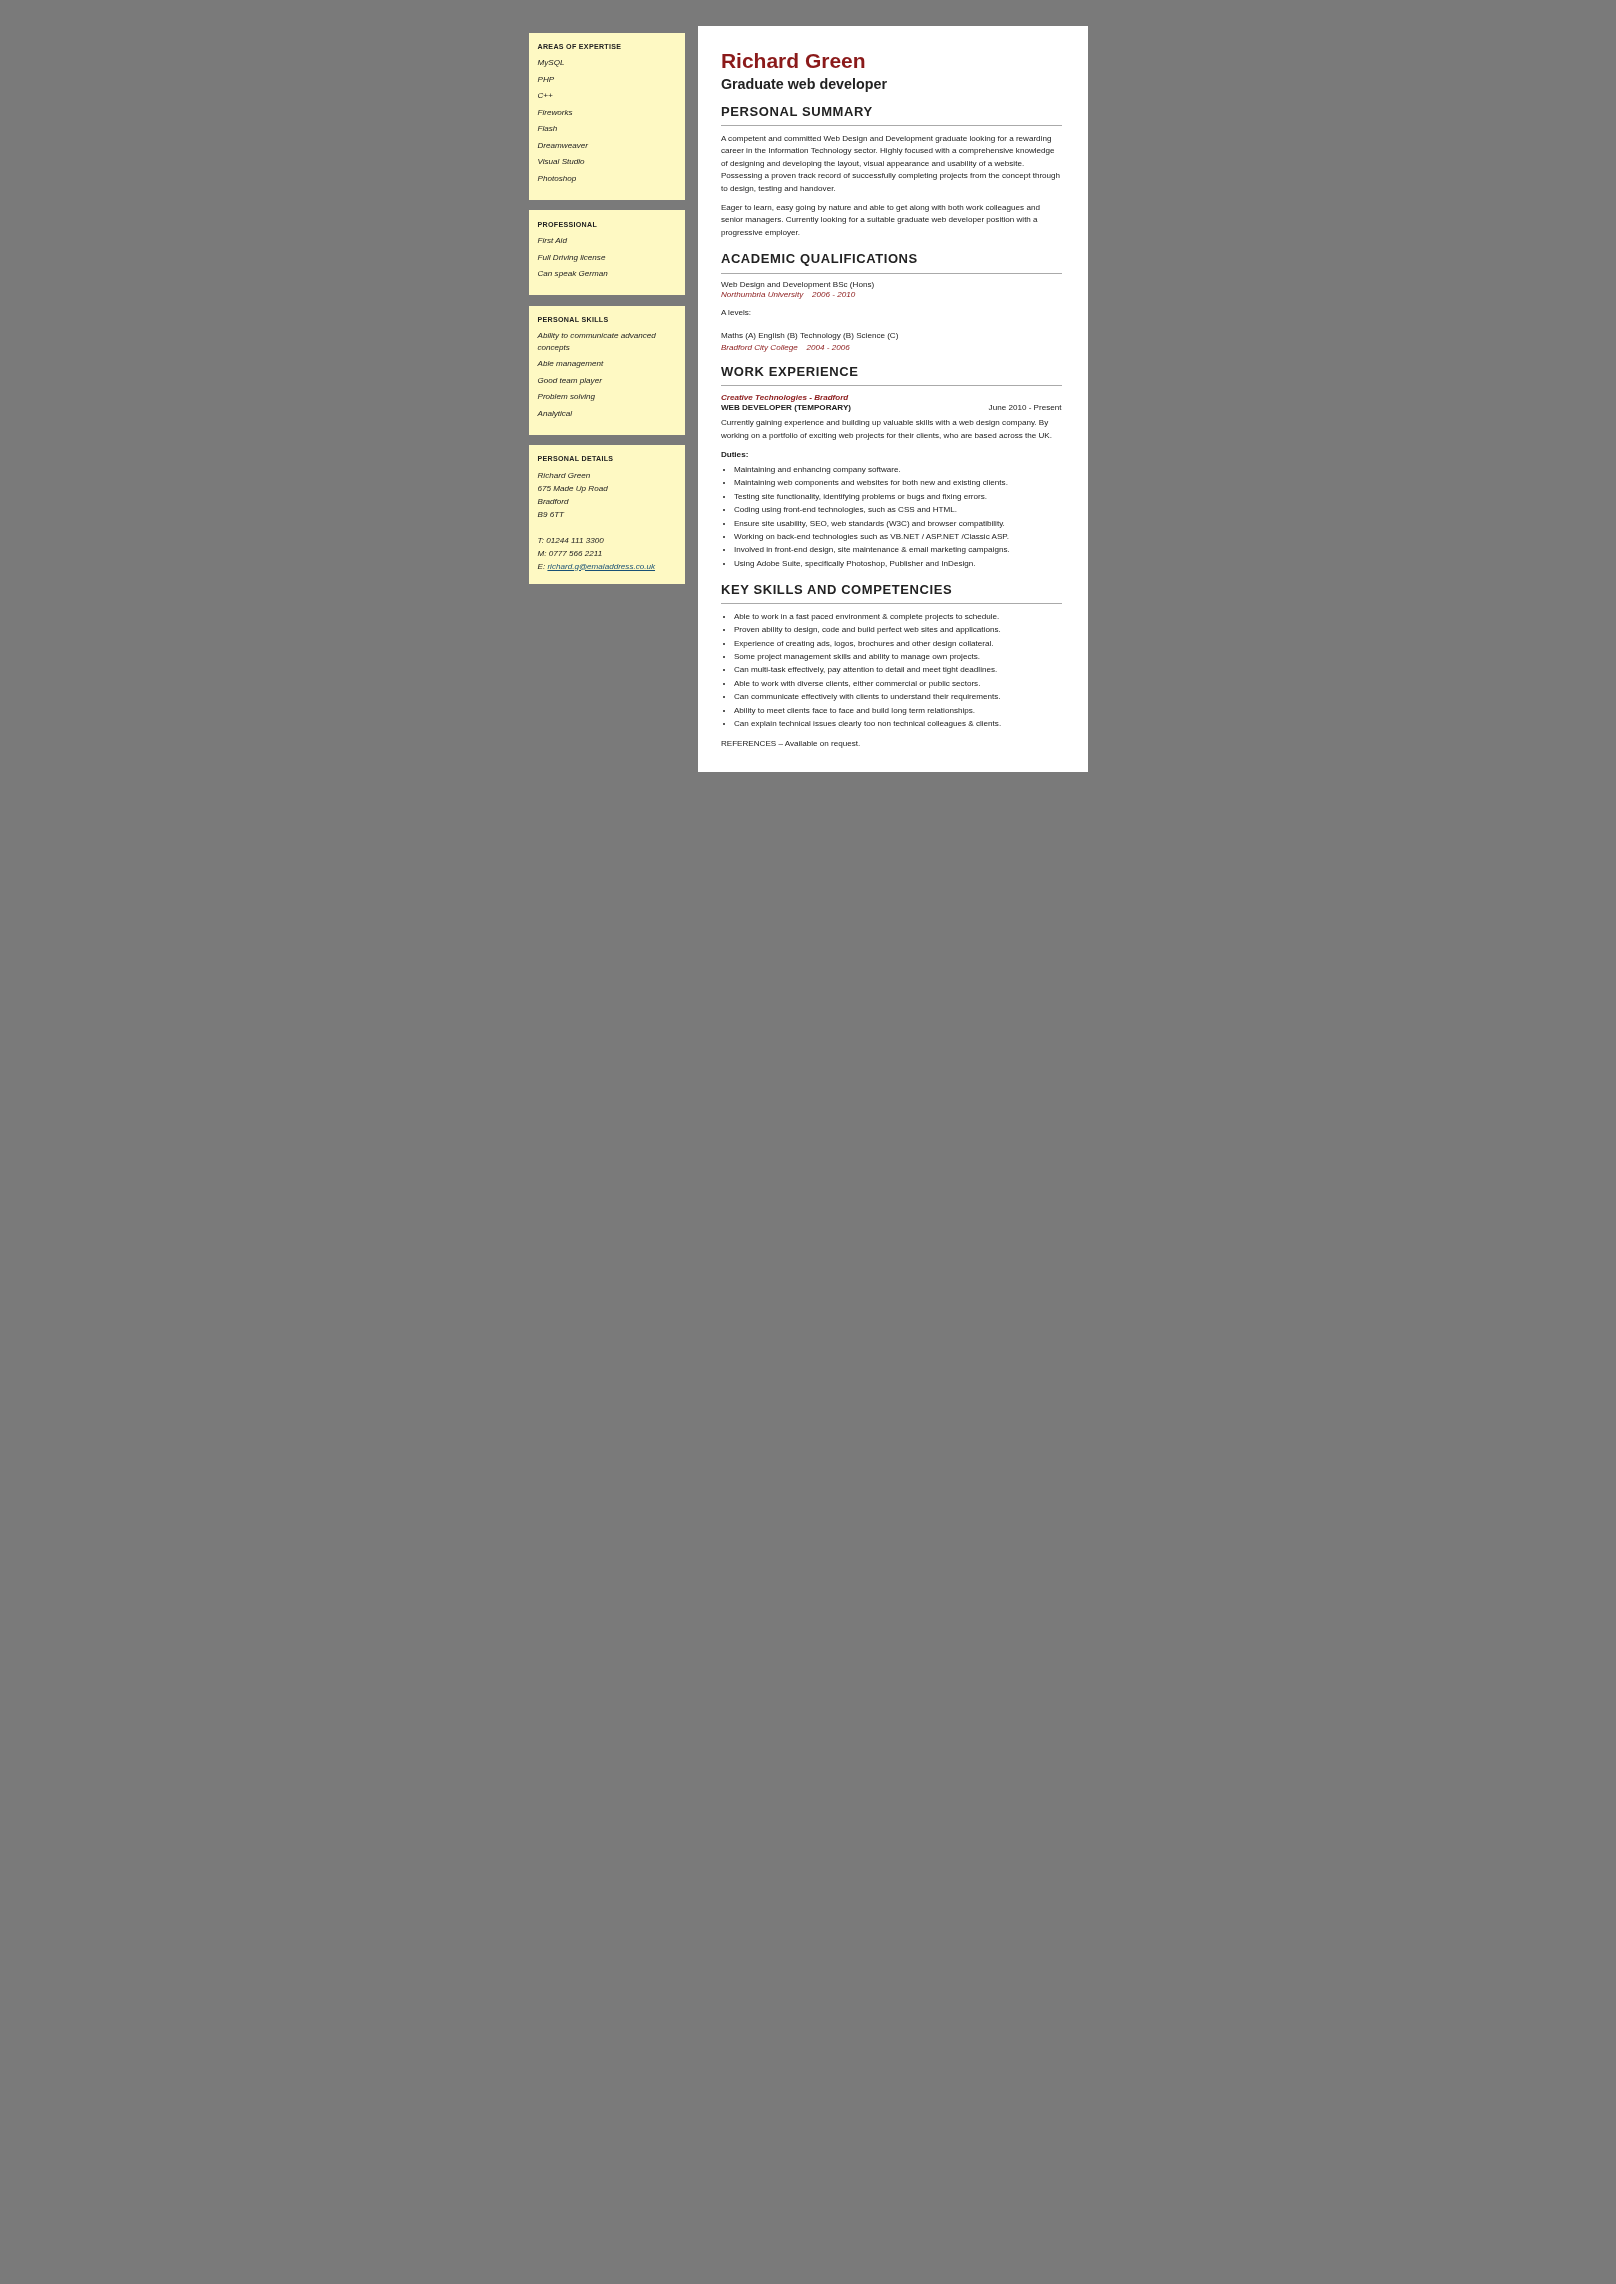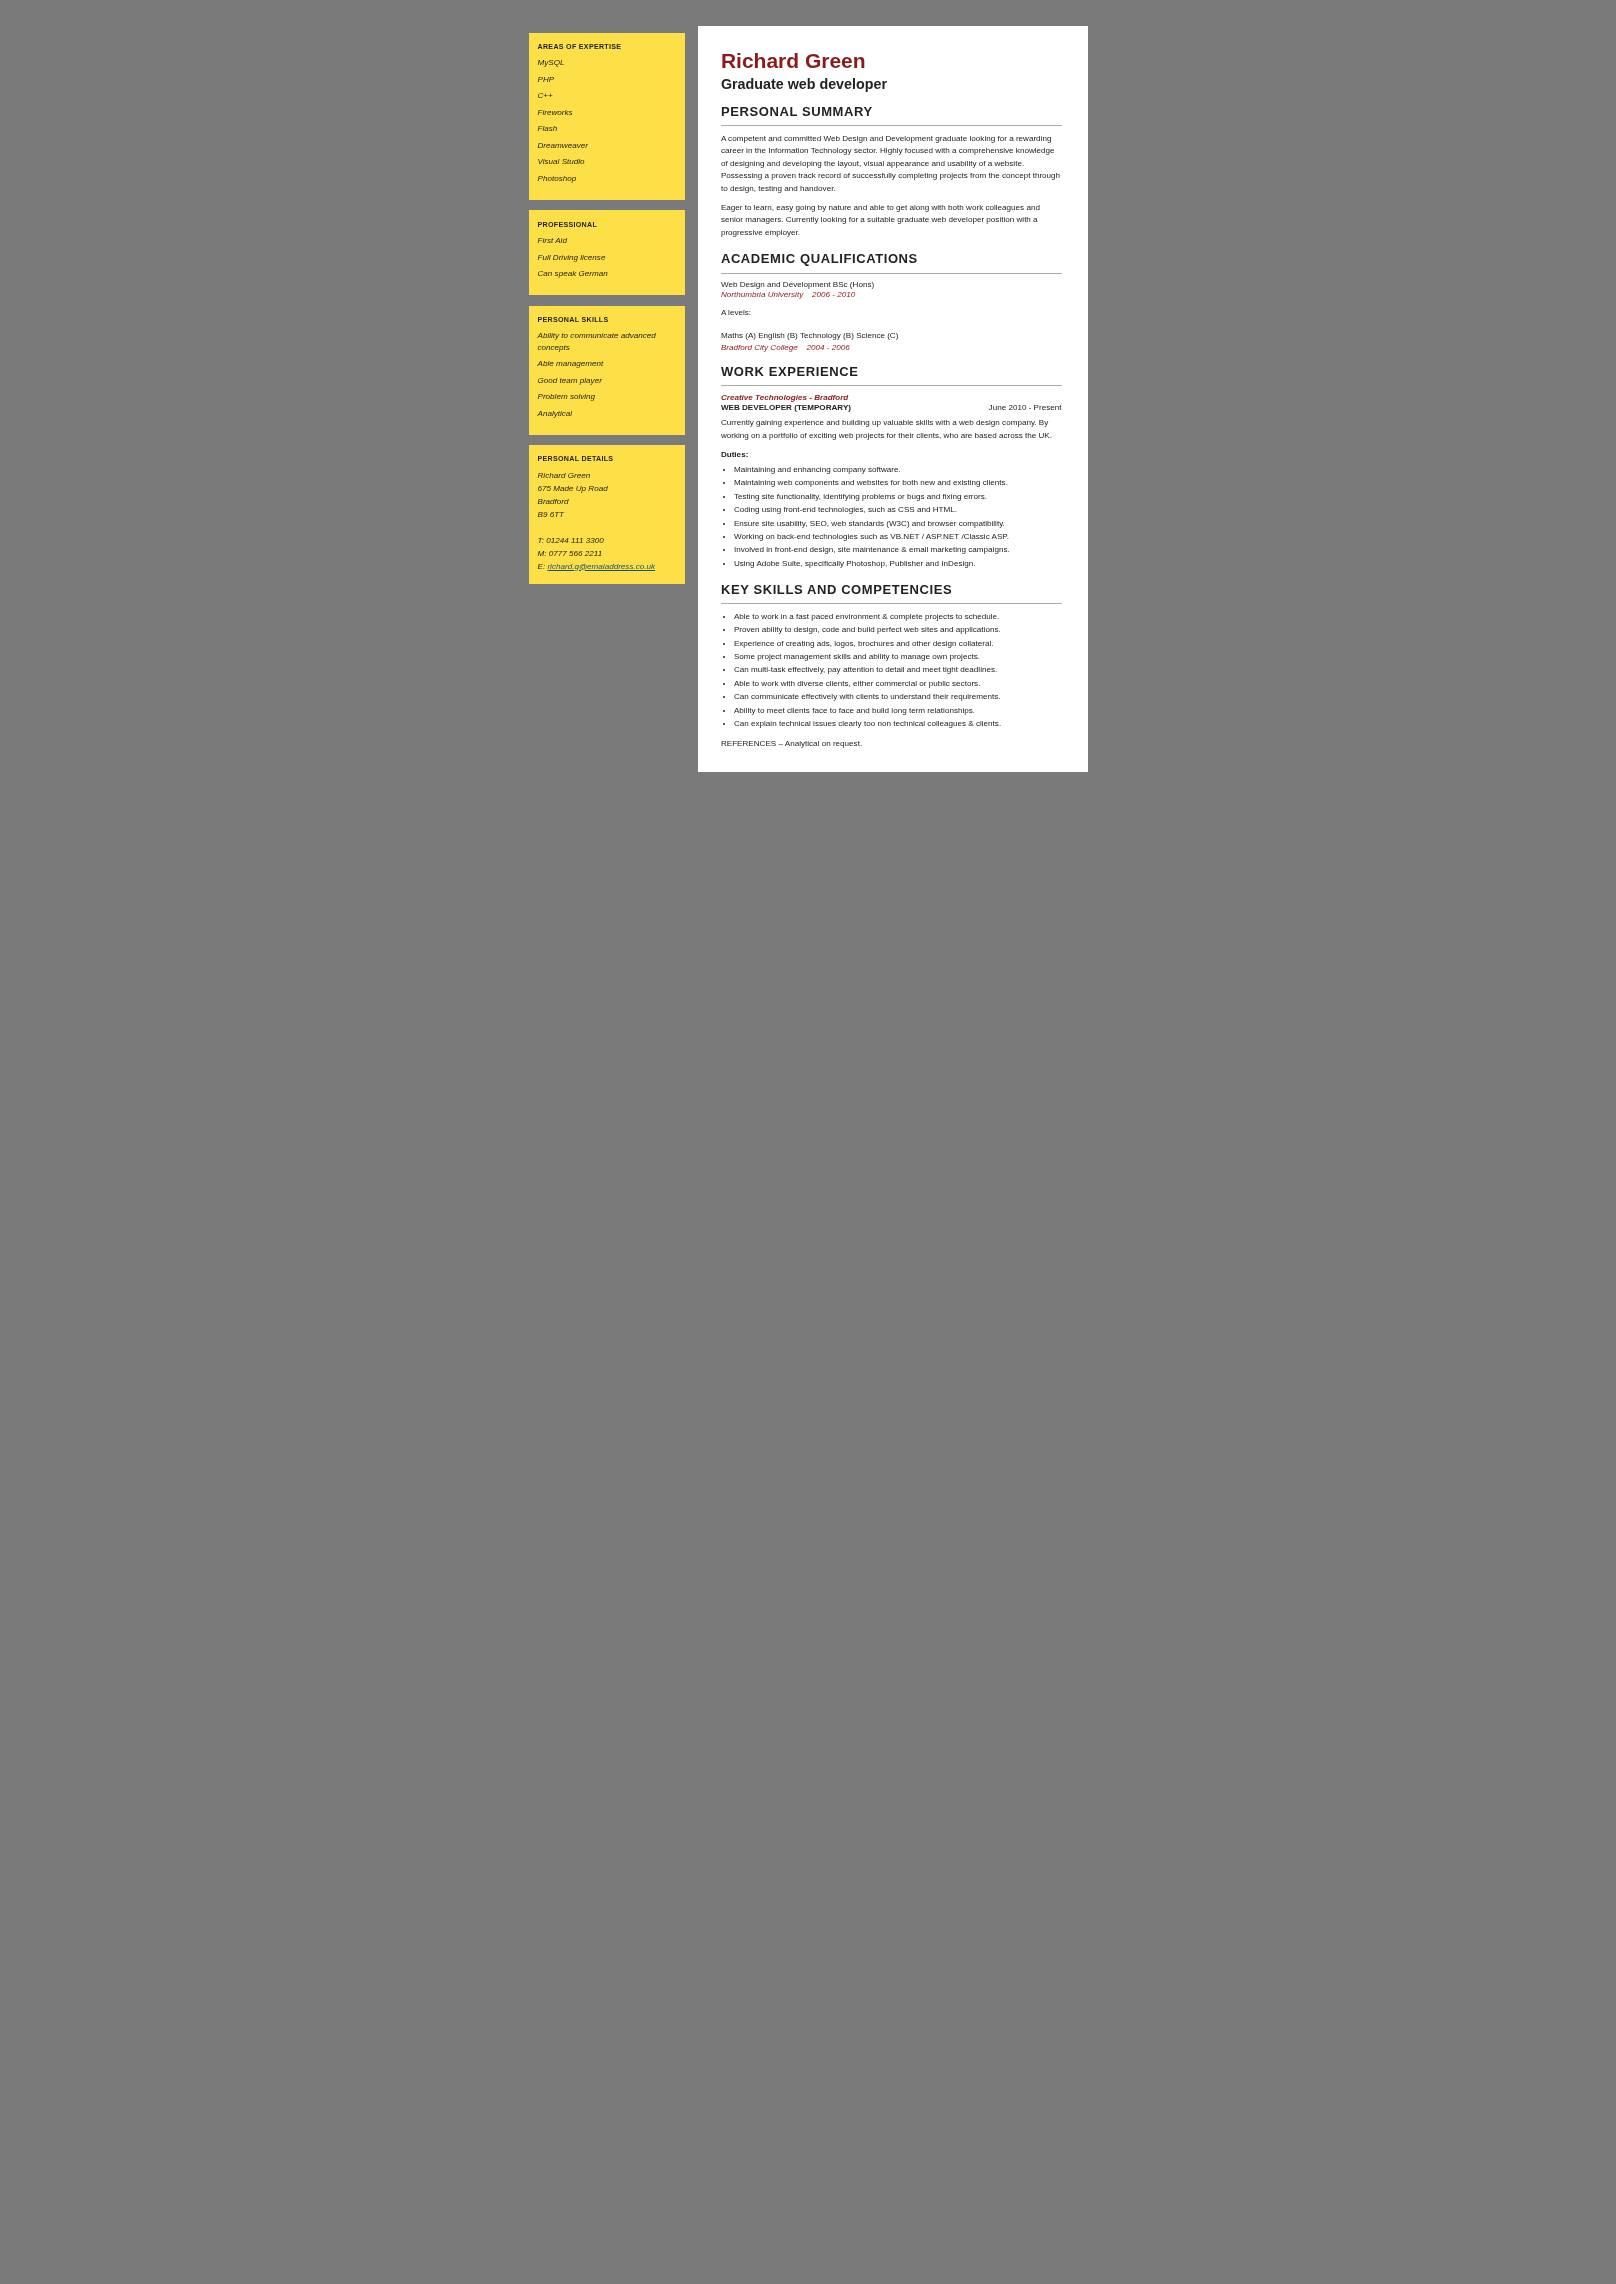--- a/index.html
+++ b/index.html
@@ -21,21 +21,21 @@
     
     .sidebar {
       width: 156px;
       flex-shrink: 0;
       display: flex;
       flex-direction: column;
       gap: 10.4px;
       padding-top: 6.5px;
     }
     .sidebar-section {
-      background: #fde047;
+      background: #fef9c3;
       padding: 10.4px 9px;
     }
     .sidebar-section-title {
       font-size: 7.1px;
       font-weight: bold;
       letter-spacing: 0.3px;
       color: #222;
       margin-bottom: 6.5px;
       text-transform: uppercase;
     }
@@ -278,17 +278,17 @@
       <li>Proven ability to design, code and build perfect web sites and applications.</li>
       <li>Experience of creating ads, logos, brochures and other design collateral.</li>
       <li>Some project management skills and ability to manage own projects.</li>
       <li>Can multi-task effectively, pay attention to detail and meet tight deadlines.</li>
       <li>Able to work with diverse clients, either commercial or public sectors.</li>
       <li>Can communicate effectively with clients to understand their requirements.</li>
       <li>Ability to meet clients face to face and build long term relationships.</li>
       <li>Can explain technical issues clearly too non technical colleagues &amp; clients.</li>
     </ul>
 
-    <p class="references-text">REFERENCES – Analytical on request.</p>
+    <p class="references-text">REFERENCES – Available on request.</p>
 
   </div>
 </div>
 
 
 </body></html>

